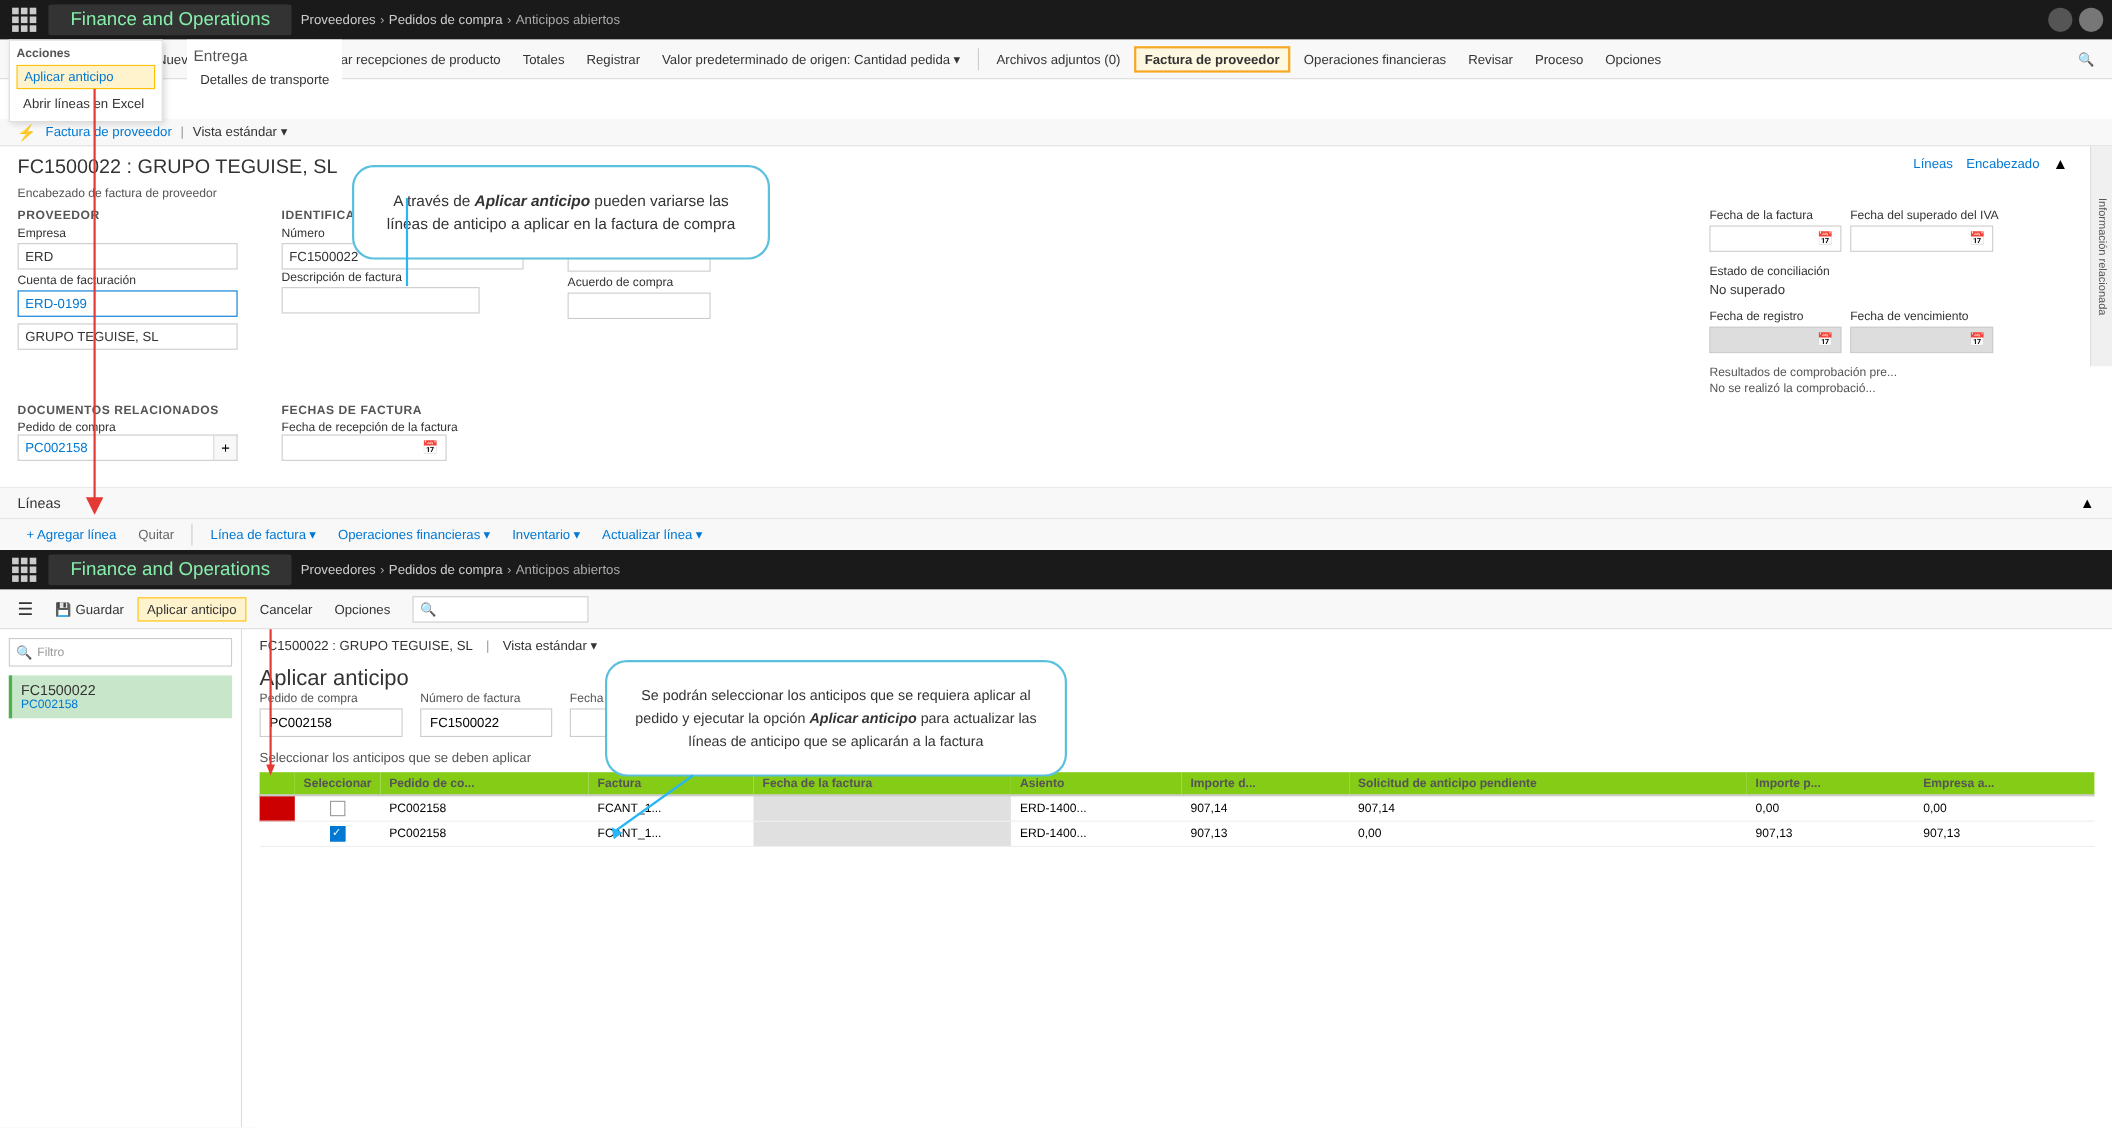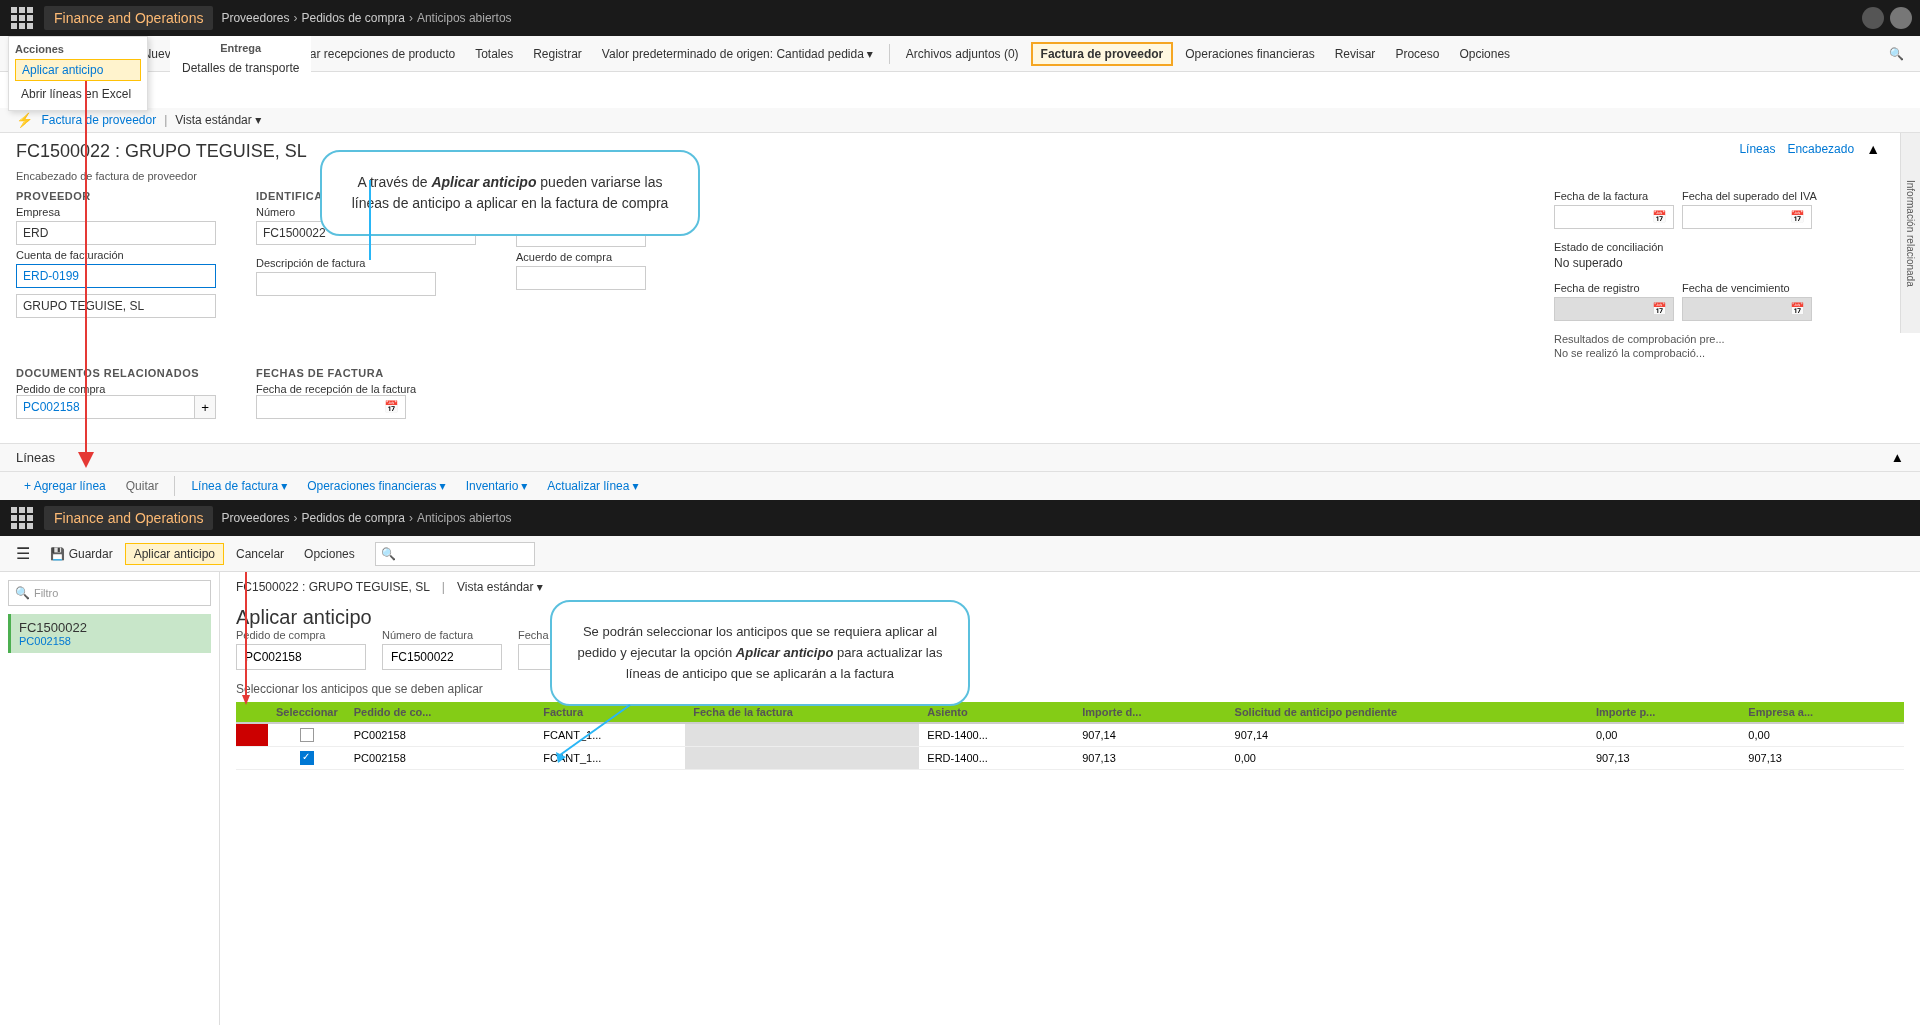--- a/index.html
+++ b/index.html
@@ -6,40 +6,40 @@
     body { font-family: 'Segoe UI', Arial, sans-serif; font-size: 12px; background: #f3f2f1; overflow: hidden; }
 
     
     .top-section { height: 500px; background: #fff; border-bottom: 3px solid #333; position: relative; }
 
     
     .title-bar { height: 36px; background: #1a1a1a; display: flex; align-items: center; padding: 0 8px; gap: 8px; }
     .title-bar-grid { width: 28px; height: 28px; display: flex; align-items: center; justify-content: center; cursor: pointer; }
     .grid-icon { display: grid; grid-template-columns: repeat(3,6px); gap: 2px; }
     .grid-icon span { width: 6px; height: 6px; background: #ccc; display: block; }
-    .title-bar-app { color: #fdba74; font-size: 14px; font-weight: 500; padding: 4px 10px; background: #333; border-radius: 2px; }
+    .title-bar-app { color: #86efac; font-size: 17px; font-weight: 500; padding: 4px 20px; background: #333; border-radius: 2px; }
     .breadcrumb { display: flex; align-items: center; gap: 4px; color: #ccc; font-size: 12px; }
     .breadcrumb span { color: #aaa; }
     .breadcrumb a { color: #ccc; text-decoration: none; }
     .title-bar-right { margin-left: auto; display: flex; gap: 6px; }
     .title-bar-icon { width: 22px; height: 22px; background: #555; border-radius: 50%; }
 
     
     .ribbon { height: 36px; background: #f8f8f8; border-bottom: 1px solid #ddd; display: flex; align-items: center; padding: 0 8px; gap: 4px; }
     .ribbon-btn { padding: 3px 8px; font-size: 12px; cursor: pointer; border: none; background: transparent; color: #333; display: flex; align-items: center; gap: 3px; }
     .ribbon-btn.highlighted { border: 2px solid #f5a623; background: #fff8e1; font-weight: 600; }
     .ribbon-divider { width: 1px; height: 20px; background: #ccc; margin: 0 4px; }
 
     
     .acciones-group { position: absolute; top: 36px; left: 8px; z-index: 100; background: #fff; border: 1px solid #ddd; box-shadow: 2px 2px 6px rgba(0,0,0,0.15); padding: 6px; min-width: 140px; }
     .acciones-title { font-size: 11px; color: #555; font-weight: 600; margin-bottom: 4px; }
     .acciones-item { font-size: 12px; color: #0078d4; padding: 3px 6px; cursor: pointer; background: #fff3cd; border: 1px solid #ffc107; display: block; margin-bottom: 3px; }
     .acciones-item2 { font-size: 12px; color: #333; padding: 3px 6px; cursor: pointer; }
     .entrega-group { position: absolute; top: 36px; left: 170px; z-index: 100; background: #fff; padding: 6px; min-width: 120px; }
-    .entrega-title { font-size: 11px; color: #555; font-weight: 700; margin-bottom: 4px; text-align: center; }
+    .entrega-title { font-size: 14px; color: #555; font-weight: 400; margin-bottom: 4px; }
     .entrega-item { font-size: 12px; color: #333; padding: 3px 6px; cursor: pointer; }
 
     
     .subheader { padding: 4px 16px; background: #f8f8f8; border-bottom: 1px solid #e0e0e0; display: flex; align-items: center; gap: 8px; }
     .filter-icon { color: #666; font-size: 14px; }
     .subheader-link { color: #0078d4; text-decoration: none; font-size: 12px; }
     .subheader-sep { color: #999; }
     .view-select { color: #333; font-size: 12px; cursor: pointer; border: none; background: transparent; }
 
     
@@ -257,21 +257,21 @@
           <input class="form-input plain" value="GRUPO TEGUISE, SL" style="margin-top: 3px;">
         </div>
       </div>
 
       <div style="width: 220px; margin-left: 20px;">
         <div class="section-header">IDENTIFICACIÓN DE FACTURA</div>
         <div class="form-group">
           <div class="form-sublabel">Número</div>
           <input class="form-input plain" value="FC1500022" style="">
         </div>
-        <div class="form-group" style="margin-top:12px;">
+        <div class="form-group" style="margin-top:1px;">
           <div class="form-sublabel">Descripción de factura</div>
           <input class="form-input plain" value="" style="width: 180px;">
         </div>
       </div>
 
       <div style="width: 160px; margin-left: 20px;">
         <div class="form-group" style="margin-top:18px;">
           <div class="form-sublabel">Número de envío</div>
           <input class="form-input plain" value="" style="width: 130px;">
         </div>

